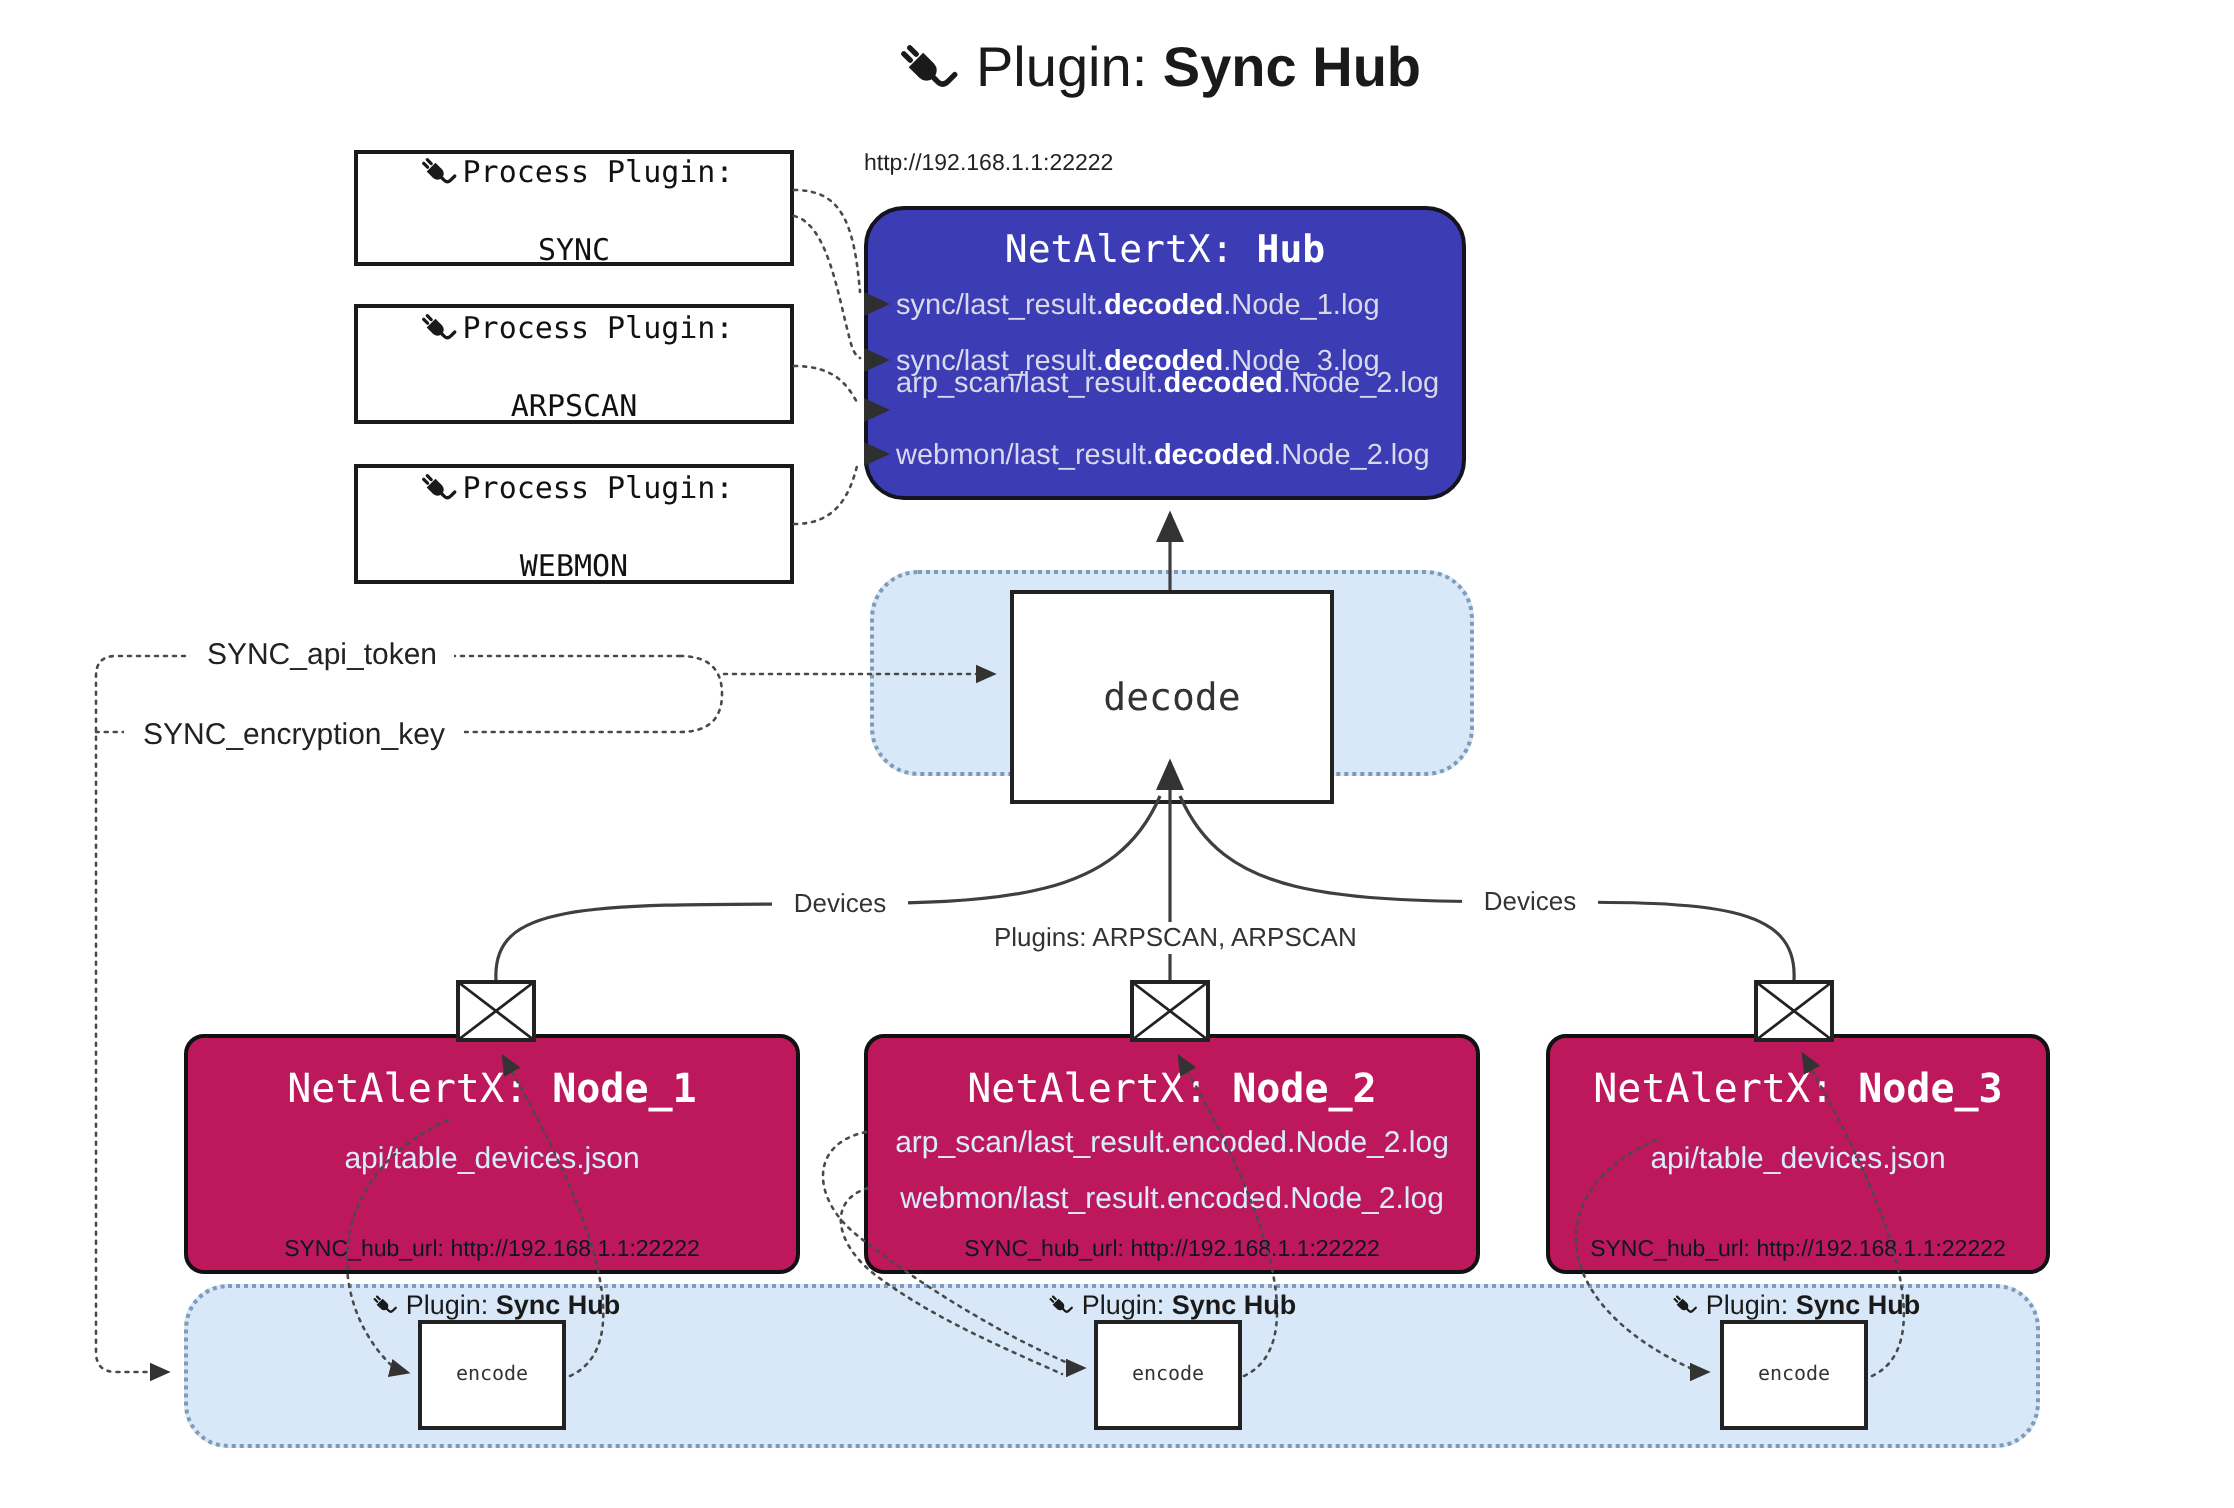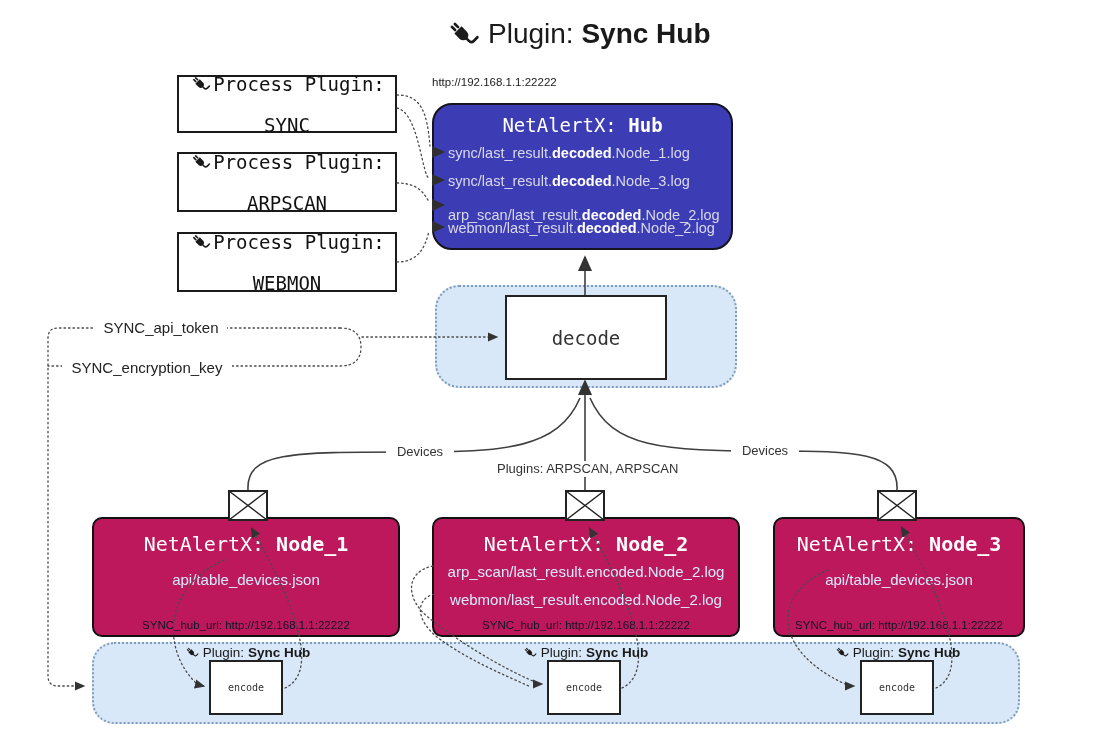--- a/index.html
+++ b/index.html
@@ -5,21 +5,21 @@
   html,body{margin:0;padding:0;background:#fff;}
   .canvas{position:relative;width:1117px;height:754px;background:#fff;overflow:hidden;
           font-family:"Liberation Sans",sans-serif;color:#1a1a1a;}
   .abs{position:absolute;box-sizing:border-box;}
   
   .title{display:flex;align-items:center;gap:8px;font-size:28px;white-space:nowrap;}
   .title b{font-weight:bold;}
   
   .pbox{border:2px solid #1a1a1a;background:#fff;display:flex;flex-direction:column;
         align-items:center;justify-content:center;gap:19px;
-        font-family:"DejaVu Sans Mono",monospace;font-size:19px;color:#111;}
+        font-family:"DejaVu Sans Mono",monospace;font-size:15px;color:#111;}
   .pbox .r1{display:flex;align-items:center;gap:2px;white-space:nowrap;}
   
   .hub{background:#3c3cb4;border:2px solid #14141e;border-radius:20px;color:#fff;}
   .hub-title{position:absolute;top:9px;left:0;width:100%;text-align:center;white-space:nowrap;
              font-family:"DejaVu Sans Mono",monospace;font-size:19px;color:#fff;}
   .hub-line{position:absolute;left:14px;height:17px;font-size:14.5px;color:#d9d9ec;white-space:nowrap;}
   .hub-line b{color:#fff;}
   .small-url{font-size:11.5px;color:#222;text-align:left;white-space:nowrap;}
   
   .panel{background:#d9e8f8;border:2px dotted #7e9cb9;border-radius:24px;}
@@ -101,26 +101,26 @@
       </div>
     <div>WEBMON</div>
   </div>
 
   <div class="abs small-url z1" style="left:432px;top:76px;width:301px;">http://192.168.1.1:22222</div>
 
   <div class="abs hub z1" style="left:432px;top:103px;width:301px;height:147px;">
     <div class="hub-title"><span>NetAlertX: </span><b>Hub</b></div>
     <div class="hub-line" style="top:40px;"><span>sync/last_result.</span><b>decoded</b><span>.Node_1.log</span></div>
     <div class="hub-line" style="top:68px;"><span>sync/last_result.</span><b>decoded</b><span>.Node_3.log</span></div>
-    <div class="hub-line" style="top:102px;"><span>arp_scan/last_result.</span><b>decoded</b><span>.Node_2.log</span></div>
+    <div class="hub-line" style="top:79px;"><span>arp_scan/last_result.</span><b>decoded</b><span>.Node_2.log</span></div>
     <div class="hub-line" style="top:115px;"><span>webmon/last_result.</span><b>decoded</b><span>.Node_2.log</span></div>
   </div>
 
   <div class="abs panel z1" style="left:435px;top:285px;width:302px;height:103px;"></div>
-  <div class="abs wbox z1" style="left:505px;top:295px;width:162px;height:85px;font-size:19px;">
+  <div class="abs wbox z1" style="left:505px;top:295px;width:162px;height:107px;font-size:19px;">
     <span>decode</span>
   </div>
 
   <div class="abs token-label z3" style="left:95px;top:319px;width:132px;">SYNC_api_token</div>
   <div class="abs token-label z3" style="left:62px;top:359px;width:170px;">SYNC_encryption_key</div>
 
   <div class="abs edge-label z3" style="left:386px;top:444px;width:68px;">Devices</div>
   <div class="abs edge-label z3" style="left:493px;top:461px;width:184px;">Plugins: ARPSCAN, ARPSCAN</div>
   <div class="abs edge-label z3" style="left:731px;top:443px;width:68px;">Devices</div>
 

